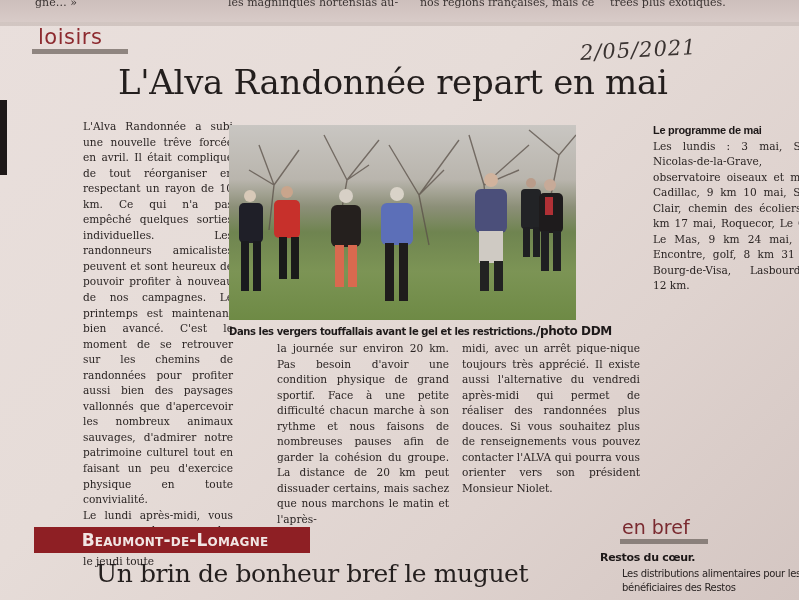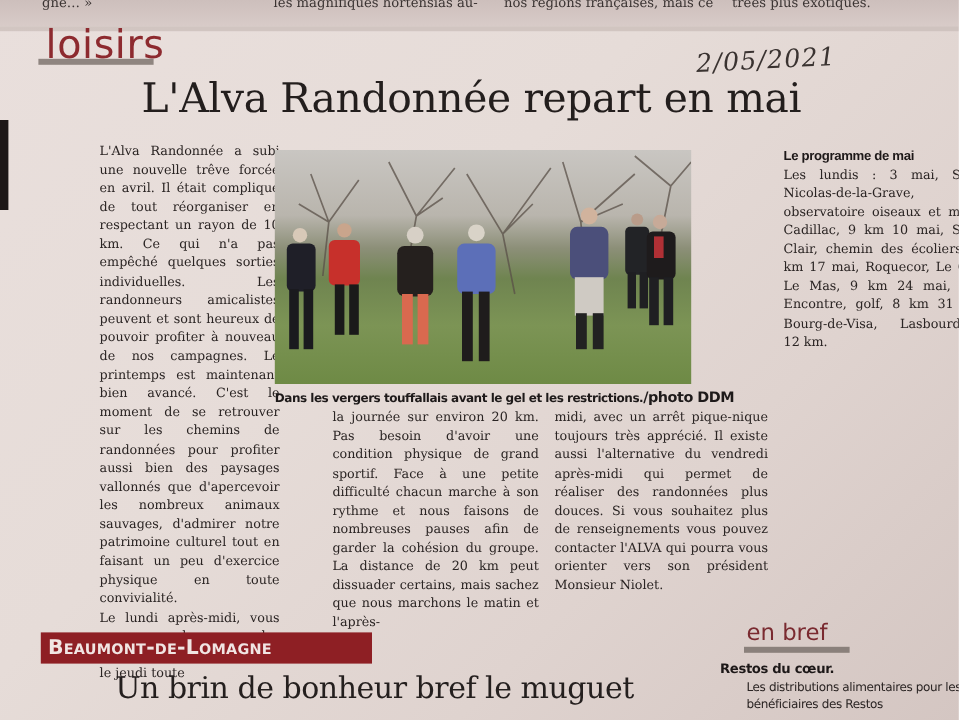--- a/index.html
+++ b/index.html
@@ -9,21 +9,21 @@
     font-family: "DejaVu Serif", serif; color:#2a2423;
   }
   .abs { position:absolute; }
   
   .top-strip { left:0; top:0; width:799px; height:22px;
     background: linear-gradient(180deg, #cdbfbc 0%, #d8cbc8 100%); }
   .top-strip span { position:absolute; top:-4px; font-size:11px; color:#3a3332; font-family:"DejaVu Serif", serif; white-space:nowrap; }
   .fold-line { left:0; top:22px; width:799px; height:4px; background:#c8bab7; opacity:0.7; }
   .left-edge { left:0; top:100px; width:7px; height:75px; background:#1d1818; }
 
-  .rubric { left:38px; top:22px; font-family:"DejaVu Sans", sans-serif; font-size:33px; color:#8d2a2f; letter-spacing:0.5px; line-height:30px; }
+  .rubric { left:38px; top:22px; font-family:"DejaVu Sans", sans-serif; font-size:21px; color:#8d2a2f; letter-spacing:0.5px; line-height:30px; }
   .rubric-bar { left:32px; top:49px; width:96px; height:5px; background:#8f8580; }
   .handwritten-date { left:580px; top:38px; font-family:"DejaVu Serif", serif; font-style:italic; font-size:21px; color:#3a3331; transform:rotate(-3deg); letter-spacing:1px; }
   .headline { left:118px; top:62px; font-family:"DejaVu Serif", serif; font-size:34px; color:#231e1d; letter-spacing:-0.3px; white-space:nowrap; }
 
   .col { font-family:"DejaVu Serif", serif; font-size:10.6px; line-height:15.55px; color:#2a2423; text-align:justify;margin-left:48px; }
   .col p { margin:0; }
   .col1 { left:35px; top:119px; width:150px; }
   .subhead { font-family:Liberation Sans, sans-serif; font-weight:bold; font-size:11px; color:#1d1818; margin-top:9px !important; letter-spacing:-0.3px; }
 
   .photo { left:229px; top:125px; width:347px; height:195px; overflow:hidden;
@@ -36,21 +36,21 @@
 
   .col4 { left:605px; top:123px; width:172px; }
   .col4 .subhead { margin-top:0 !important; }
 
   .enbref { left:622px; top:515px; font-family:"DejaVu Sans", sans-serif; font-size:19px; color:#7a2a30; line-height:24px; }
   .enbref-bar { left:620px; top:539px; width:88px; height:5px; background:#8a807b; }
   .brief-title { left:600px; top:551px; font-family:"DejaVu Sans", sans-serif; font-weight:bold; font-size:11px; color:#1d1818; letter-spacing:-0.3px; }
   .brief-text { left:622px; top:567px; width:180px; font-family:"DejaVu Sans", sans-serif; font-size:10px; line-height:14px; color:#2a2423; letter-spacing:-0.3px; }
 
   .place-banner { left:34px; top:527px; width:276px; height:26px; background:#8e1f24; color:#f1e5e3;
-    font-family:"DejaVu Sans", sans-serif; font-weight:bold; font-size:17px; line-height:26px; padding-left:6px; box-sizing:border-box; font-variant:small-caps; letter-spacing:0.2px; }
+    font-family:"DejaVu Sans", sans-serif; font-weight:bold; font-size:17px; line-height:26px; padding-left:6px; box-sizing:border-box; font-variant:small-caps; letter-spacing:0.2px;text-align:center; }
   .headline2 { left:96px; top:559px; font-family:"DejaVu Serif", serif; font-size:25px; color:#241f1e; white-space:nowrap; letter-spacing:-0.4px; }
 </style>
 </head>
 <body>
 
 <div class="abs top-strip">
   <span style="left:35px;">gne… »</span>
   <span style="left:228px;">les magnifiques hortensias au-</span>
   <span style="left:420px;">nos régions françaises, mais ce</span>
   <span style="left:610px;">trées plus exotiques.</span>

